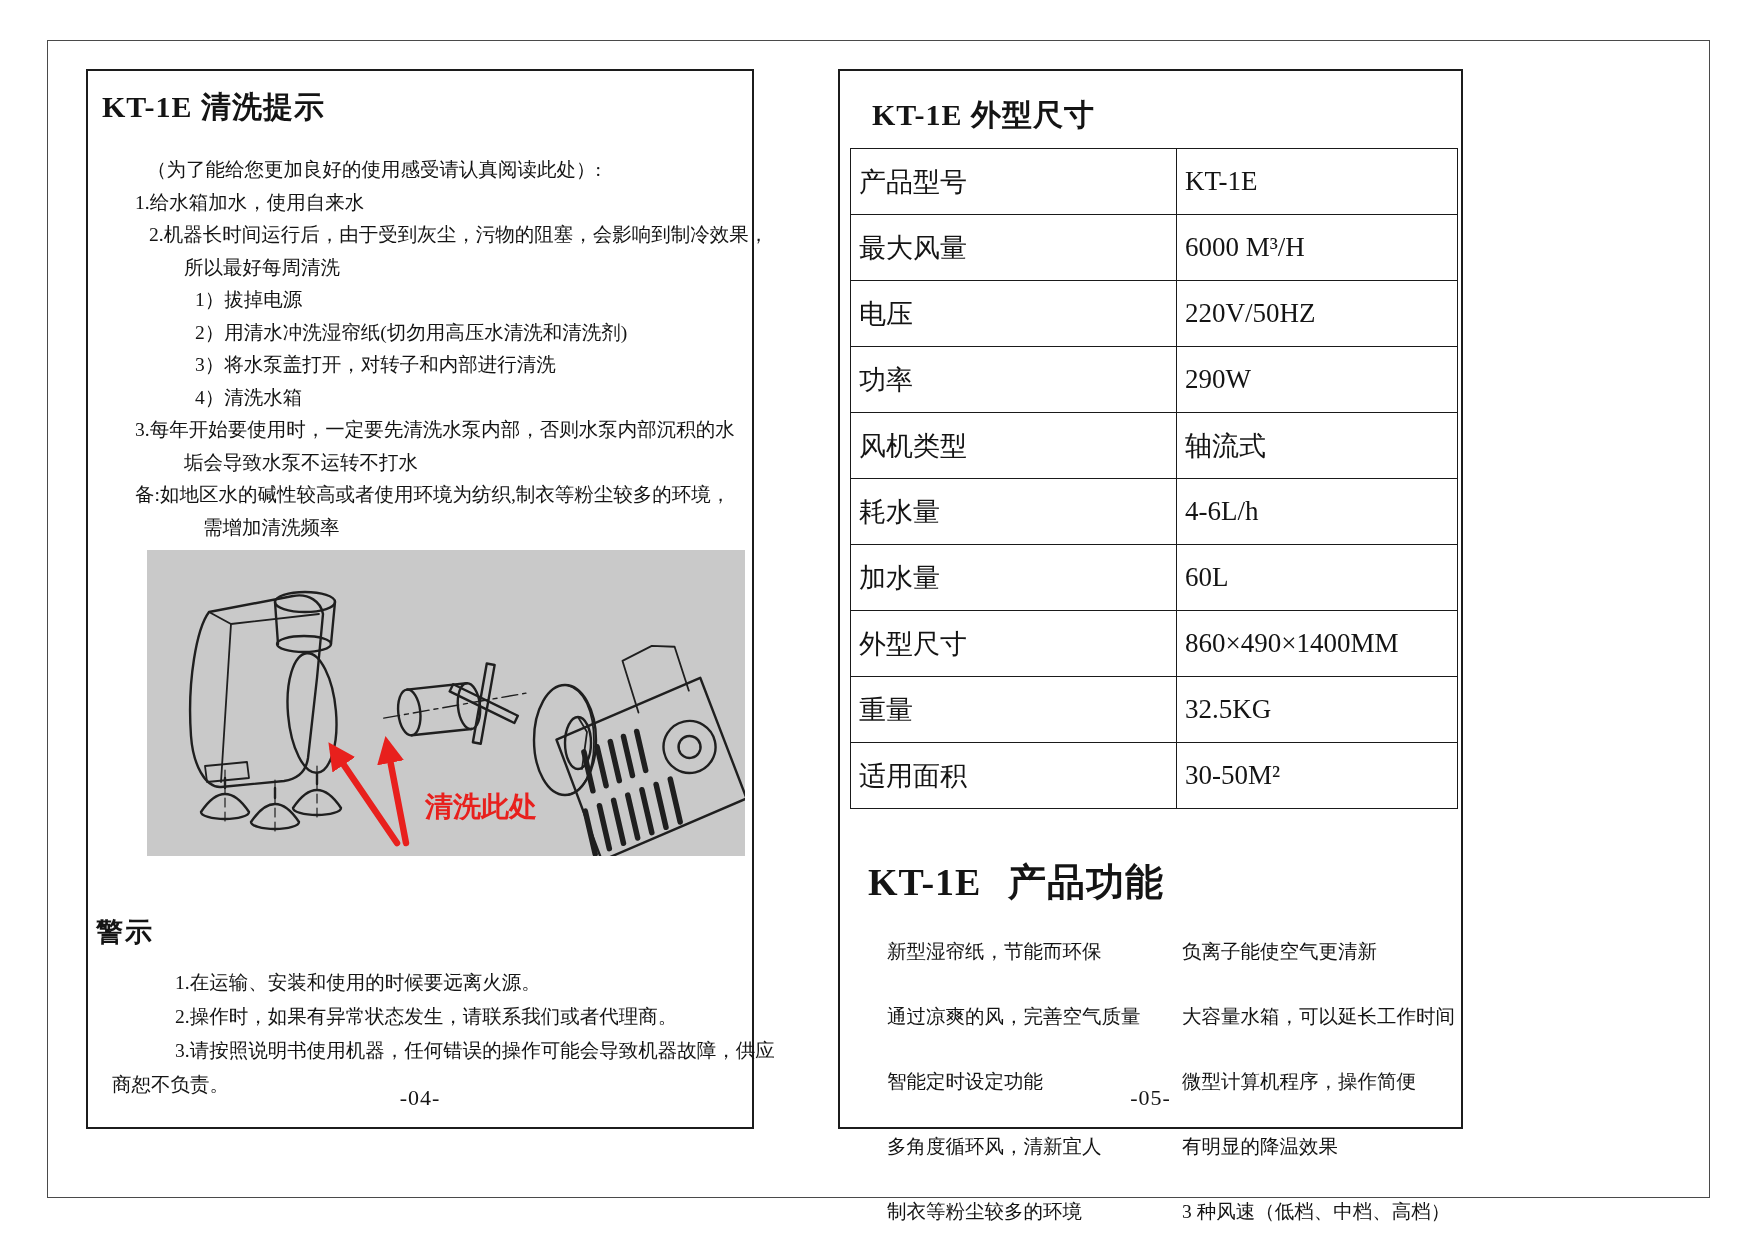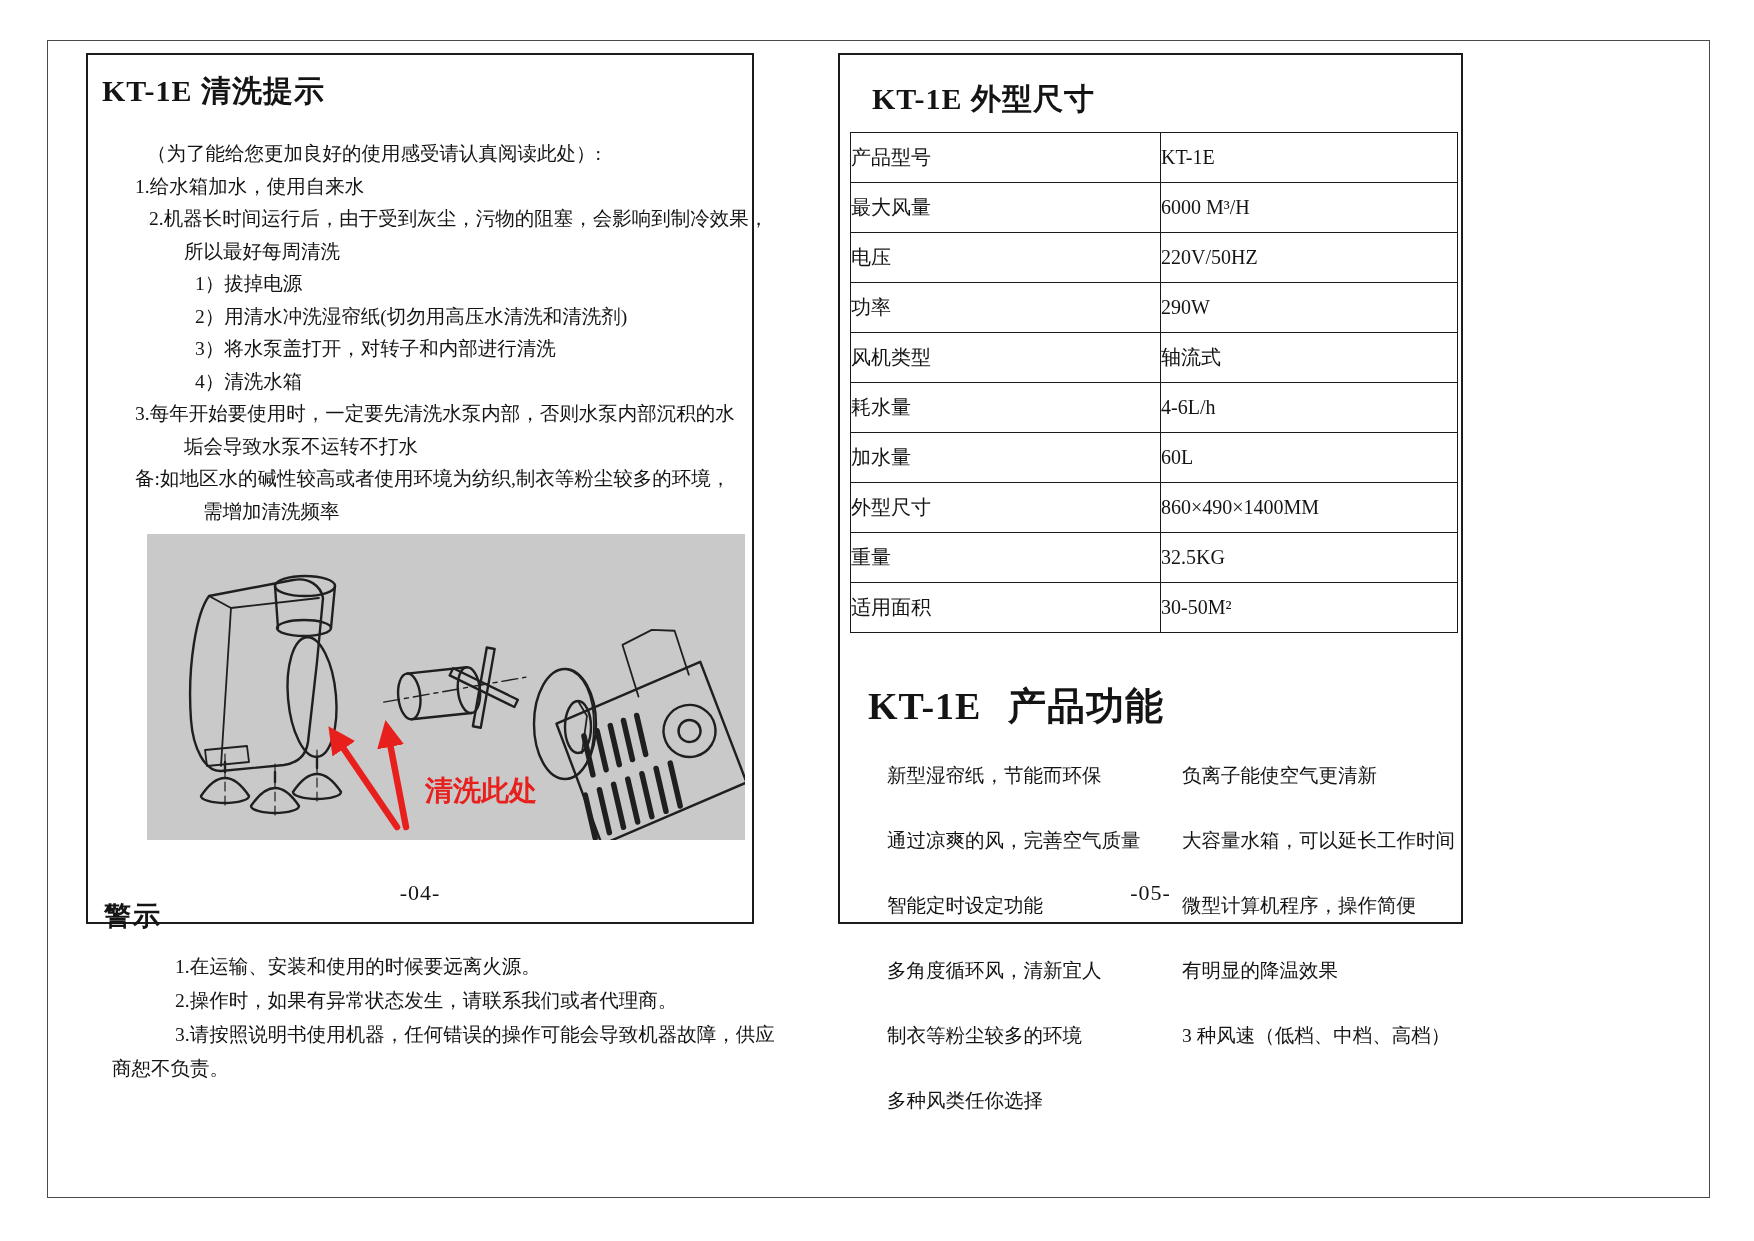--- a/index.html
+++ b/index.html
@@ -1,50 +1,50 @@
 <!DOCTYPE html>
 <html><head>
 <meta charset="utf-8">
 <style>
   html,body{margin:0;padding:0;background:#ffffff;}
   .canvas{position:relative;width:1754px;height:1241px;background:#ffffff;overflow:hidden;
           font-family:"Liberation Serif","DejaVu Serif",serif;color:#141414;}
   .outer-border{position:absolute;left:47px;top:40px;width:1663px;height:1158px;
           border:1px solid #4a4a4a;box-sizing:border-box;}
-  .page{position:absolute;top:12px;height:871px;border:2px solid #1c1c1c;background:#fff;
+  .page{position:absolute;top:28px;height:1060px;border:2px solid #1c1c1c;background:#fff;
           box-sizing:border-box;}
   .page-left{left:38px;width:668px;}
   .page-right{left:790px;width:625px;}
 
   h1.ptitle{font-size:30px;font-weight:bold;margin:16px 0 0 14px;letter-spacing:1px;}
   .page-right h1.ptitle{margin:24px 0 0 32px;}
 
   .body{margin-top:26px;font-size:19.5px;}
   .ln{height:32.5px;line-height:32.5px;white-space:nowrap;}
   .ind-a{padding-left:59px;}
   .ind-b{padding-left:47px;}
   .ind-c{padding-left:61px;}
   .ind-d{padding-left:96px;}
   .ind-e{padding-left:107px;}
   .ind-f{padding-left:115px;}
 
   figure.diagram{margin:6px 0 0 59px;width:598px;height:306px;background:#c9c9c9;padding:0;}
   figure.diagram svg{display:block;}
 
-  h2.warn{font-size:27px;font-weight:bold;margin:58px 0 0 16px;letter-spacing:2px;}
+  h2.warn{font-size:27px;font-weight:bold;margin:58px 0 0 8px;letter-spacing:2px;}
   .warn-lines{margin-top:16px;font-size:19.5px;}
   .wl{height:34px;line-height:34px;white-space:nowrap;}
   .wl-in{padding-left:87px;}
   .wl-out{padding-left:24px;}
 
   .pagenum{position:absolute;bottom:16px;left:0;right:0;text-align:center;font-size:22px;
           letter-spacing:1px;}
 
   table.spec{margin:12px 0 0 10px;border-collapse:collapse;width:608px;table-layout:fixed;}
-  table.spec td{border:1.5px solid #1a1a1a;height:49px;font-size:20px;padding:0;vertical-align:middle;}
+  table.spec td{border:1.5px solid #1a1a1a;height:49px;font-size:27px;padding:8px;vertical-align:middle;}
   td.lbl{width:309px;padding-left:13px;}
   td.val{padding-left:11px;}
 
   h2.func{font-size:38px;font-weight:bold;margin:48px 0 0 28px;word-spacing:16px;letter-spacing:1px;}
   .features{margin:30px 0 0 47px;font-size:19.5px;}
   .feat-row{display:flex;height:65px;align-items:flex-start;}
   .feat-l{width:295px;white-space:nowrap;}
   .feat-r{white-space:nowrap;}
 </style>
 </head>

